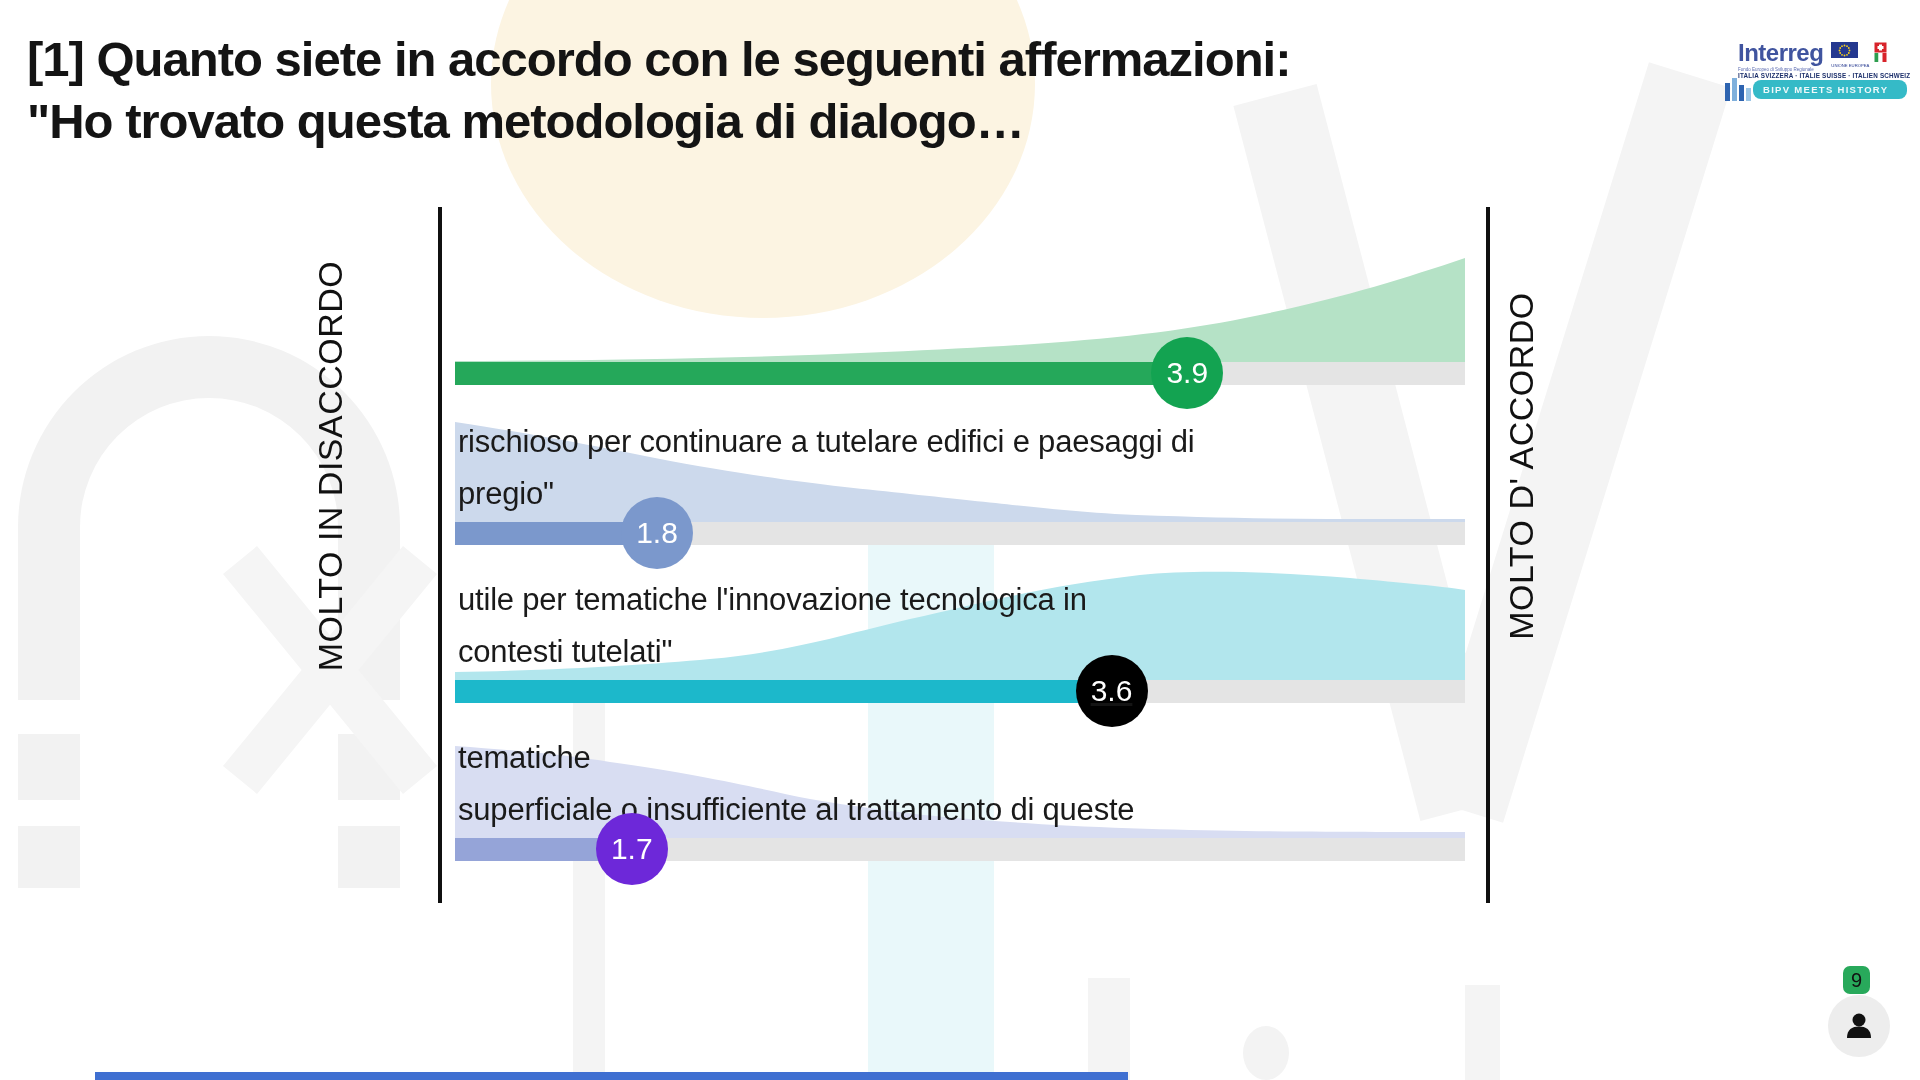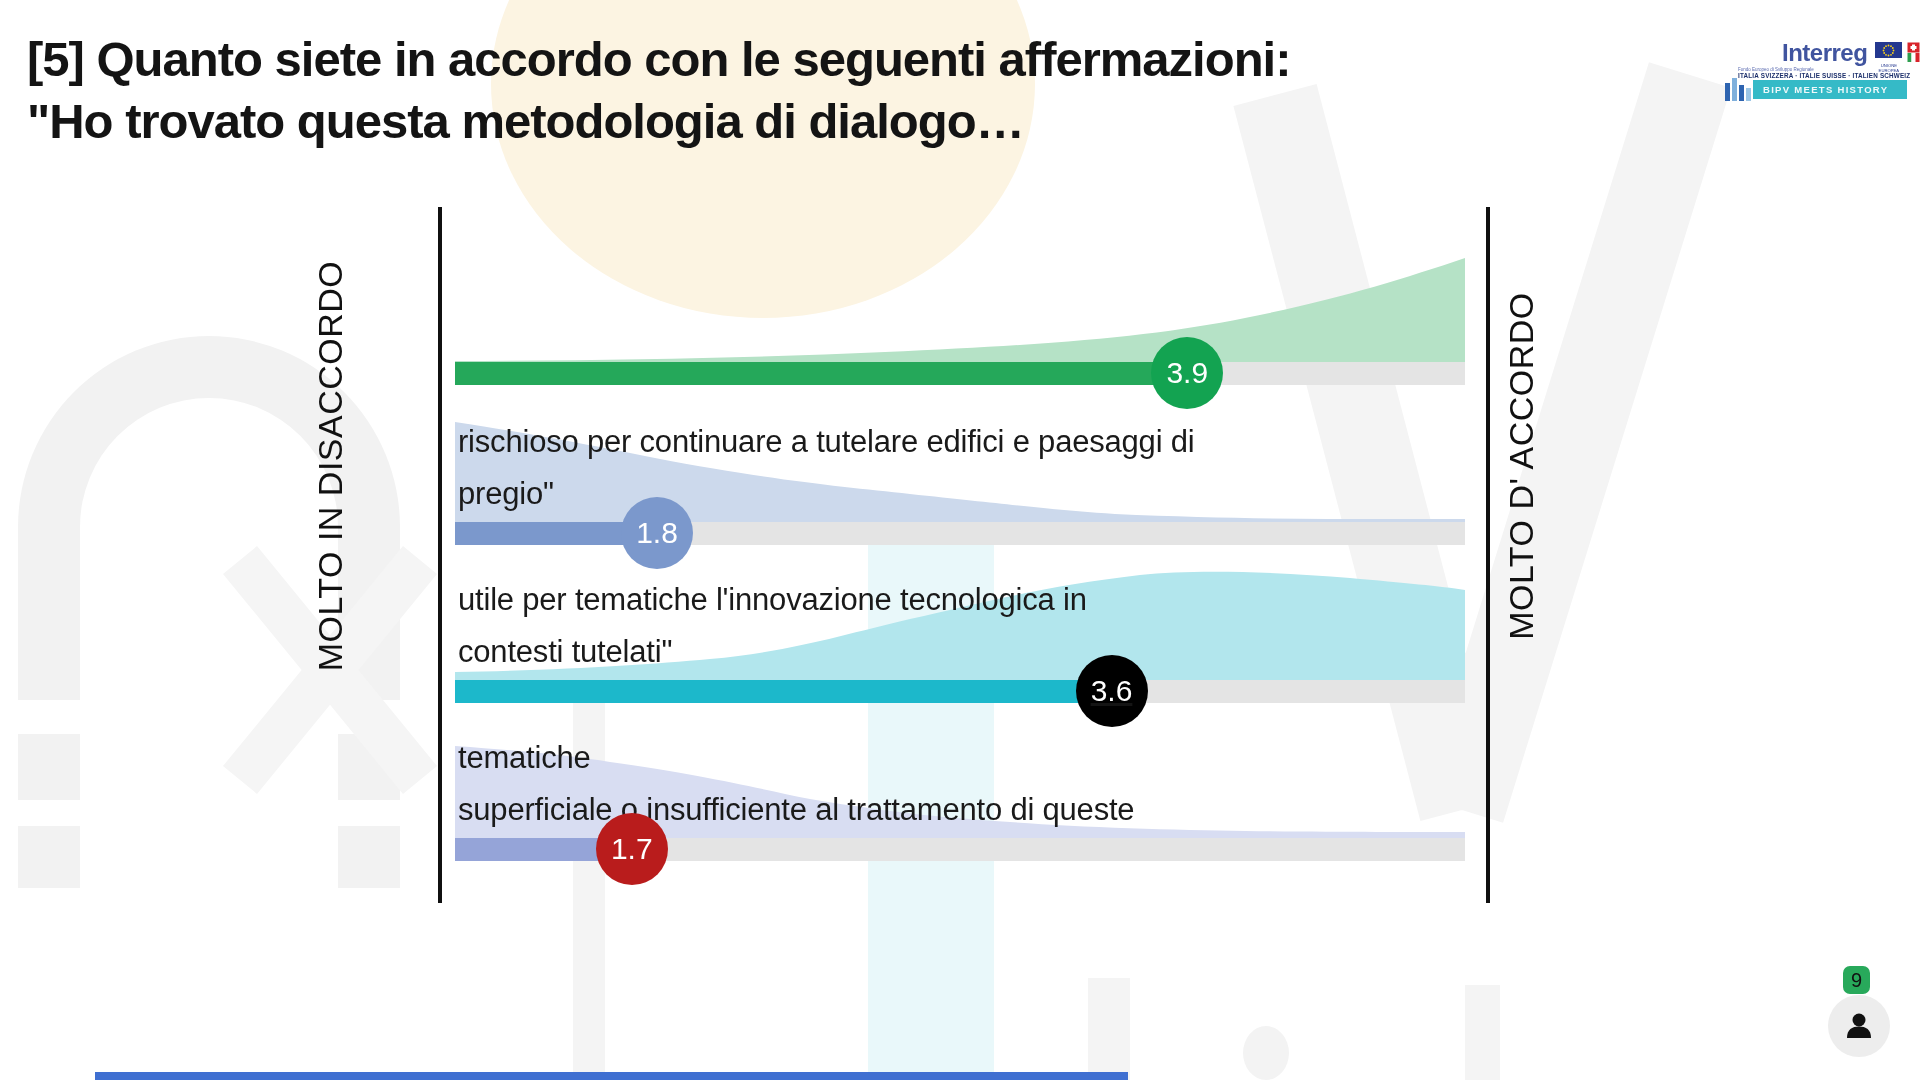--- a/index.html
+++ b/index.html
@@ -15,28 +15,28 @@
   .wm-bar{background:#f4f4f4;}
   .cyan-stripe{left:868px;top:545px;width:126px;height:535px;background:#e9f8fa;}
   .bottom-bar{left:95px;top:1072px;width:1033px;height:8px;background:#3f6fd1;}
   .wm-blob{left:1243px;top:1026px;width:46px;height:54px;border-radius:50%;background:#f3f3f3;}
   
   .title{position:absolute;left:27px;top:28px;font-size:49px;line-height:62px;font-weight:600;
          letter-spacing:-1px;color:#141414;}
   
   .logo{position:absolute;left:1725px;top:38px;width:190px;}
   .logo-row1{position:absolute;left:13px;top:4px;display:flex;align-items:flex-start;}
-  .interreg{font-size:24px;font-weight:700;color:#40549f;letter-spacing:-0.5px;line-height:22px;margin-left:44px;}
+  .interreg{font-size:24px;font-weight:700;color:#40549f;letter-spacing:-0.5px;line-height:22px;}
   .euflag{margin-left:8px;}
   .eu-label{font-size:4.2px;color:#24388f;text-align:center;letter-spacing:0;}
   .itch-icon{margin-left:5px;}
   .fund-line{position:absolute;left:13px;top:29px;font-size:4.5px;color:#5a6ab0;}
   .program-line{position:absolute;left:13px;top:34px;font-size:6.3px;font-weight:700;color:#1c2f6b;letter-spacing:0.2px;}
   .banner{position:absolute;left:28px;top:42px;width:154px;height:19px;background:#35bac7;
-          display:flex;align-items:center;justify-content:flex-start;padding-left:10px;box-sizing:border-box;}
+          display:flex;align-items:center;justify-content:flex-start;padding-left:10px;box-sizing:border-box;border-radius:8px;}
   .banner span{font-size:9.5px;font-weight:700;letter-spacing:1.3px;color:#eef9fa;}
   .bipv-icon{position:absolute;left:0px;top:40px;}
   
   .chart{position:absolute;left:0;top:0;width:1920px;height:1080px;}
   .axis-line{position:absolute;top:207px;width:4px;height:696px;background:#101010;}
   .axis-line.left{left:438px;}
   .axis-line.right{left:1486px;}
   .axis-label{position:absolute;white-space:nowrap;font-size:34px;letter-spacing:0.5px;color:#111;
               transform:translate(-50%,-50%) rotate(-90deg);}
   .axis-label.left{left:330px;top:466px;}
@@ -76,21 +76,21 @@
     <path d="M40,30 L220,250 M220,30 L40,250" stroke="#f5f5f5" stroke-width="44" fill="none"></path>
   </svg>
   <div class="bg wm-bar" style="left:573px;top:700px;width:32px;height:380px;"></div>
   <div class="bg cyan-stripe"></div>
   <div class="bg wm-bar" style="left:1088px;top:978px;width:42px;height:102px;"></div>
   <div class="bg wm-bar" style="left:1465px;top:985px;width:35px;height:95px;"></div>
   <div class="bg wm-blob"></div>
   <div class="bg bottom-bar"></div>
 
   <div class="title">
-    <div>[5] Quanto siete in accordo con le seguenti affermazioni:</div>
+    <div>[1] Quanto siete in accordo con le seguenti affermazioni:</div>
     <div>"Ho trovato questa metodologia di dialogo…</div>
   </div>
 
   <div class="logo">
     <div class="logo-row1">
       <span class="interreg">Interreg</span>
       <span class="euflag">
         <svg width="27" height="17" aria-hidden="true">
           <rect x="0" y="0" width="27" height="16" fill="#24388f"></rect>
           <g fill="#f8d21a">
@@ -186,21 +186,21 @@
   <div class="row" style="top: 678px;">
     <svg class="wave" viewBox="0 0 1010 160" preserveAspectRatio="none">
       <path d="M0,160 L0,68 C70,73 110,77 155,84 C250,97 300,110 355,121 C445,136 495,140 555,144 C620,149 720,152 790,153 C880,154 950,154 1010,154 L1010,160 Z" fill="#d8ddf2"></path>
     </svg>
     <div class="row-label">
             <div>tematiche</div>
             <div>superficiale o insufficiente al trattamento di queste</div>
           </div>
     <div class="track"></div>
     <div class="bar" style="width: 176.75px; background: rgb(149, 164, 216);"></div>
-    <div class="badge" style="left: 140.75px; background: #b91c1c;">
+    <div class="badge" style="left: 140.75px; background: #6d28d9;">
       <span>1.7</span>
     </div>
   </div>
 </div>
   </div>
 
   <div class="participants">
     <div class="p-circle">
       <svg width="30" height="30" aria-hidden="true">
         <circle cx="15" cy="9" r="6.5" fill="#111"></circle>

